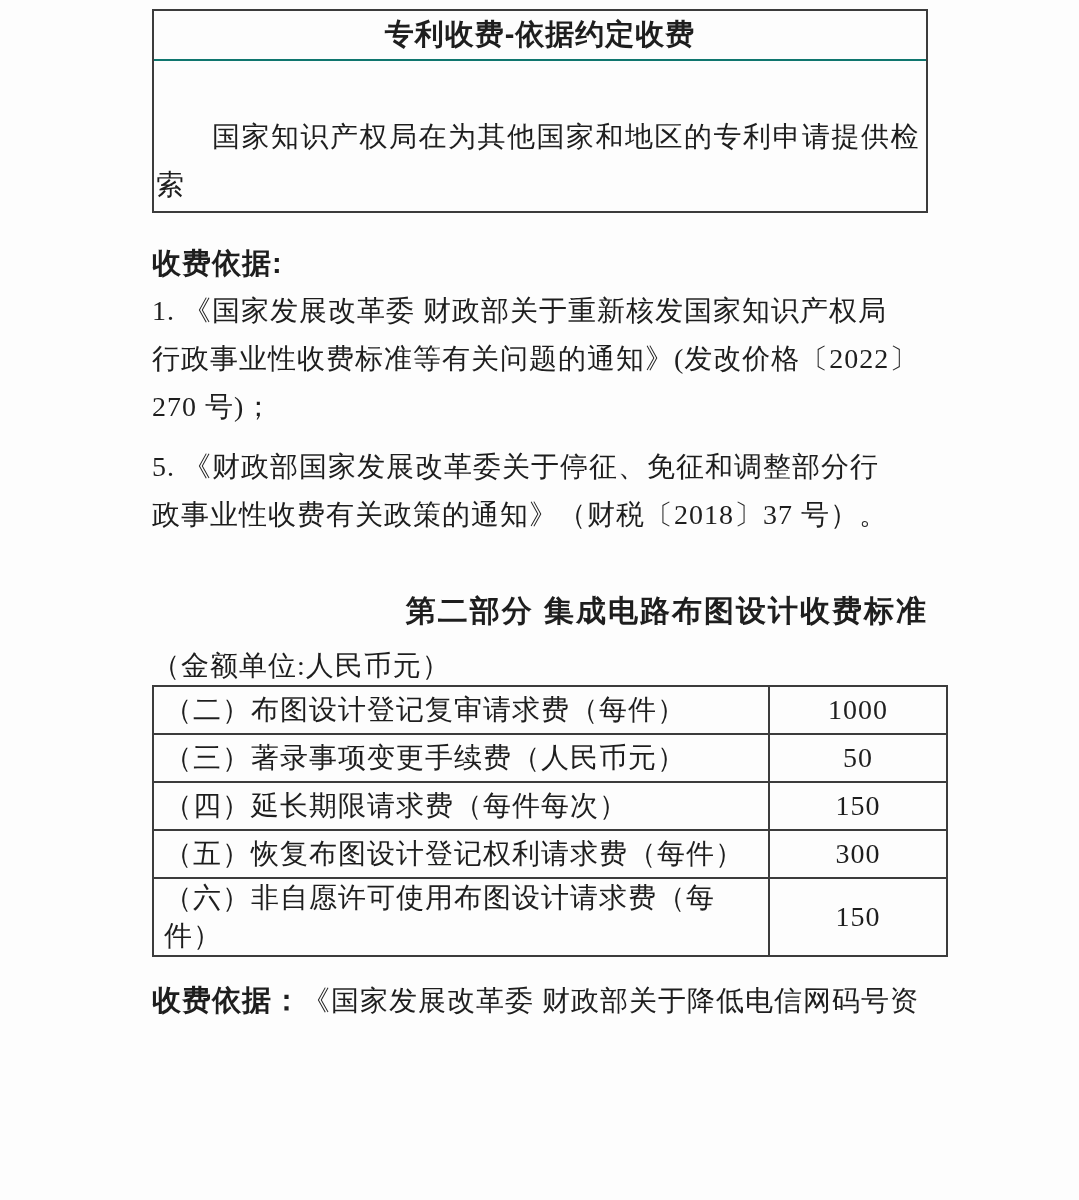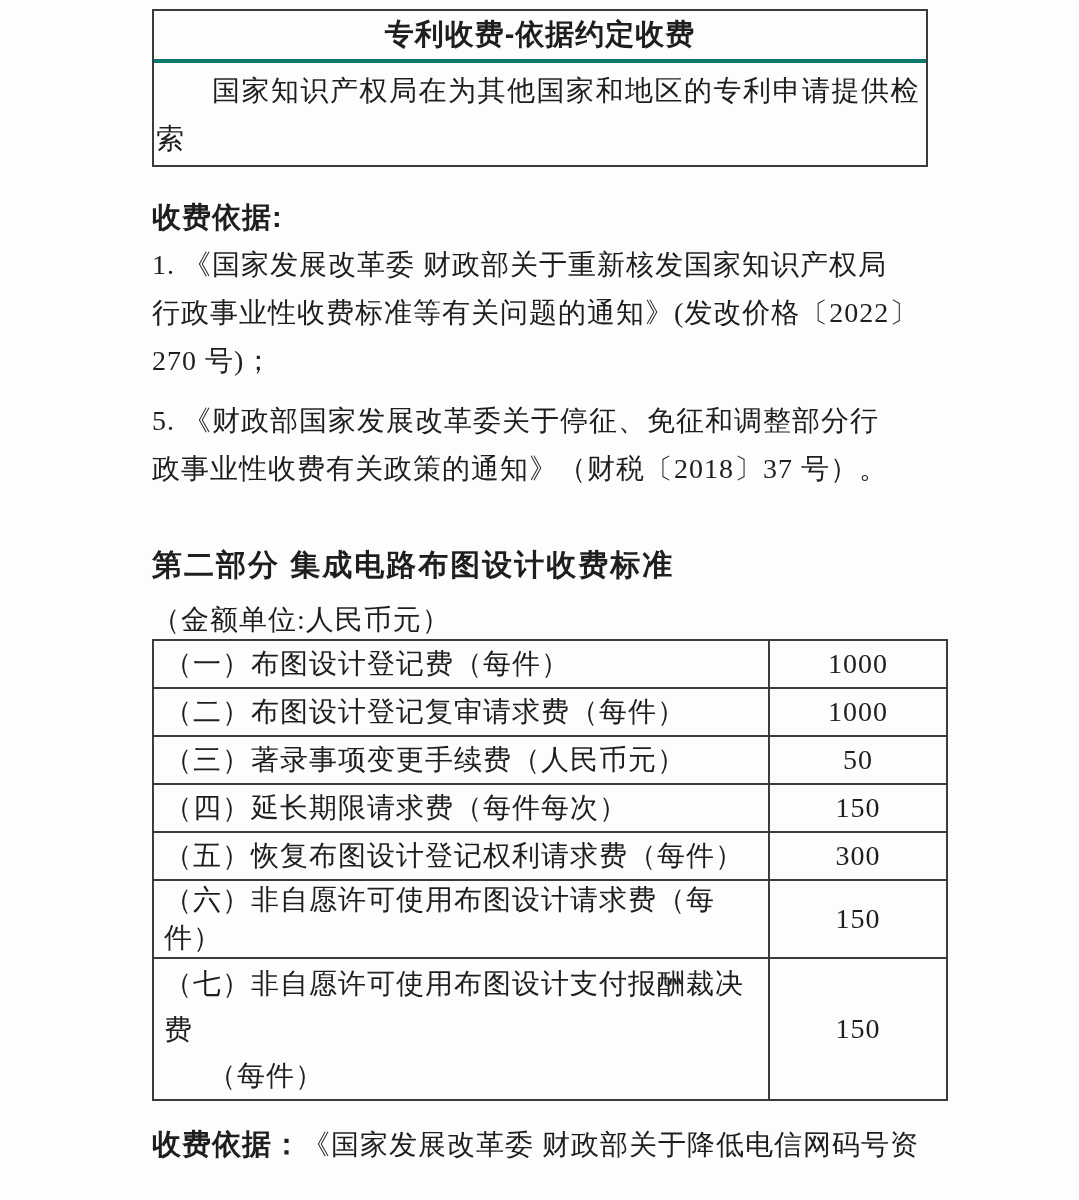--- a/index.html
+++ b/index.html
@@ -14,43 +14,43 @@
   .content{margin-left:152px;width:776px;}
 
   
   .agreement-table{
     margin-top:9px;
     border:2px solid #3c3c3c;
     width:772px;
   }
   .agreement-header{
     height:48px;
-    border-bottom:4px solid #0f766e;
+    border-bottom:2px solid #0f766e;
     display:flex;align-items:center;justify-content:center;
     font-family:"Liberation Sans","DejaVu Sans",sans-serif;
     font-weight:bold;font-size:29px;letter-spacing:1px;
   }
-  .agreement-body{padding:4px 4px 2px 2px;font-size:28px;letter-spacing:1.5px;}
+  .agreement-body{padding:4px 4px 2px 2px;font-size:28px;letter-spacing:1.5px;margin-top:48px;}
   .agreement-body .line{line-height:48px;}
   .agreement-body .indent{text-indent:2em;}
 
   
   .basis-heading{
     margin-top:26px;
     font-family:"Liberation Sans","DejaVu Sans",sans-serif;
     font-weight:bold;font-size:29px;line-height:48px;letter-spacing:1px;
   }
   .basis-item{font-size:28px;letter-spacing:1px;}
   .basis-item .line{line-height:48px;}
   .basis-item.second{margin-top:12px;}
 
   
   .part2-title{
     margin-top:50px;
-    text-align:left;
+    text-align:right;
     font-family:"Liberation Sans","DejaVu Sans",sans-serif;
     font-weight:bold;font-size:30px;line-height:44px;letter-spacing:2px;
   }
   .unit-note{
     margin-top:14px;
     text-align:left;
     padding-right:14px;
     font-size:28px;line-height:38px;letter-spacing:1px;
   }
 
@@ -106,50 +106,39 @@
       <div class="line">5.  《财政部国家发展改革委关于停征、免征和调整部分行</div>
       <div class="line">政事业性收费有关政策的通知》（财税〔2018〕37 号）。</div>
     </div>
 
     <div class="part2-title">第二部分  集成电路布图设计收费标准</div>
     <div class="unit-note">（金额单位:人民币元）</div>
 
     <table class="fee-table">
       <tbody>
         <tr>
-          <td class="lbl">（一）布图设计登记费（每件）</td>
-          <td class="val">1000</td>
-        </tr>
-        <tr>
           <td class="lbl">（二）布图设计登记复审请求费（每件）</td>
           <td class="val">1000</td>
         </tr>
         <tr>
           <td class="lbl">（三）著录事项变更手续费（人民币元）</td>
           <td class="val">50</td>
         </tr>
         <tr>
           <td class="lbl">（四）延长期限请求费（每件每次）</td>
           <td class="val">150</td>
         </tr>
         <tr>
           <td class="lbl">（五）恢复布图设计登记权利请求费（每件）</td>
           <td class="val">300</td>
         </tr>
         <tr>
           <td class="lbl">（六）非自愿许可使用布图设计请求费（每件）</td>
           <td class="val">150</td>
         </tr>
-        <tr class="tall">
-          <td class="lbl">
-            <div class="l1">（七）非自愿许可使用布图设计支付报酬裁决费</div>
-            <div class="l2">（每件）</div>
-          </td>
-          <td class="val">150</td>
-        </tr>
       </tbody>
     </table>
 
     <div class="footer-basis">
       <div class="line">
         <span class="bold">收费依据：</span><span>《国家发展改革委  财政部关于降低电信网码号资</span>
       </div>
 
     </div>
 

